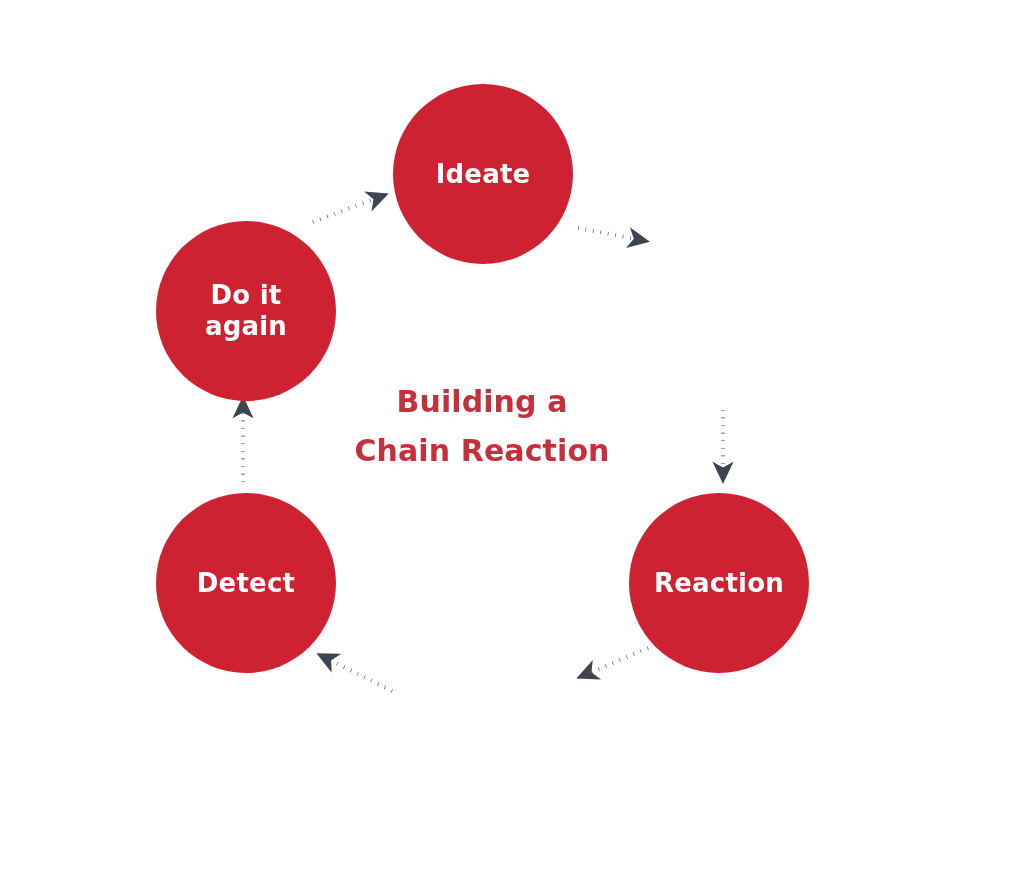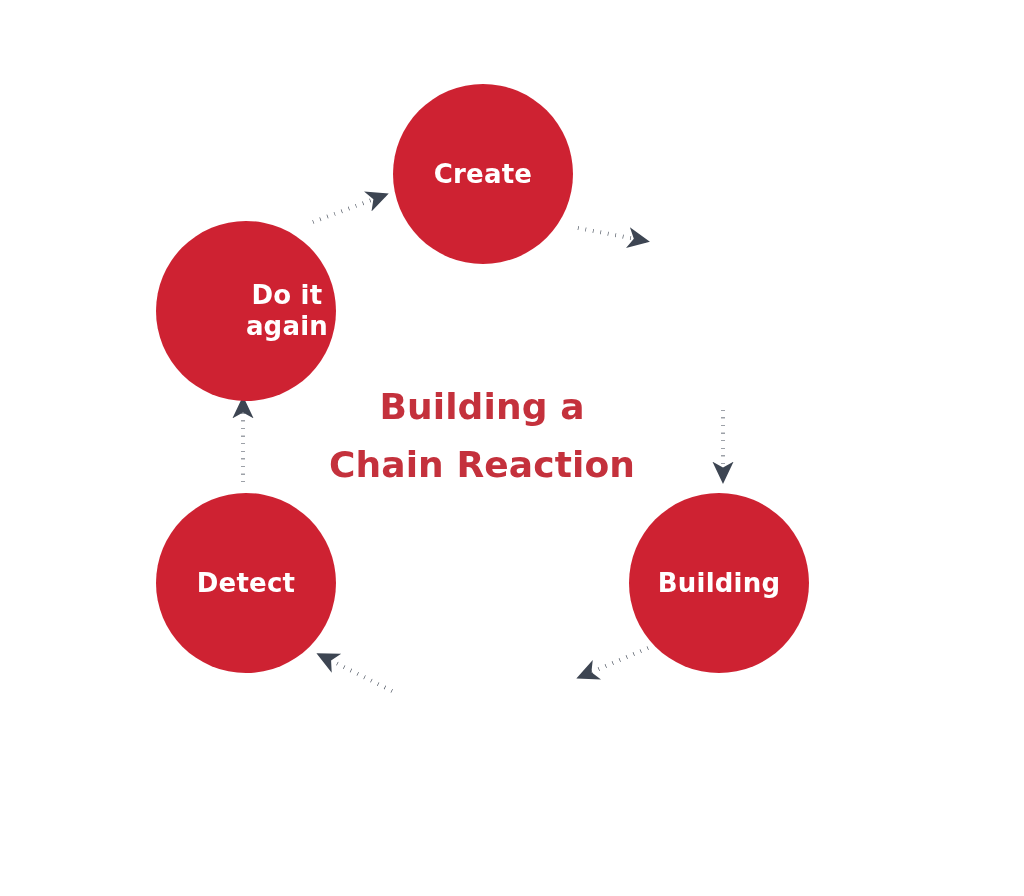--- a/index.html
+++ b/index.html
@@ -48,21 +48,21 @@
     padding: 0 8px;
   }
   #center-title {
     position: absolute;
     left: 312px;
     top: 378px;
     width: 340px;
     text-align: center;
     color: #c4313c;
     font-weight: bold;
-    font-size: 36px;
+    font-size: 30px;
     line-height: 1.62;
     letter-spacing: 0.1px;
     white-space: pre-line;
   }
 </style>
 </head>
 <body>
 
 <div id="diagram-root">
 
@@ -76,34 +76,34 @@
         <line x1="578" y1="228" x2="646" y2="241" stroke="#3d4552" stroke-width="4" stroke-linecap="butt" stroke-dasharray="0.6 7" marker-end="url(#arrowhead)"></line>
         <line x1="723" y1="410" x2="723" y2="480" stroke="#3d4552" stroke-width="4" stroke-linecap="butt" stroke-dasharray="0.6 7" marker-end="url(#arrowhead)"></line>
         <line x1="648" y1="648" x2="580" y2="677" stroke="#3d4552" stroke-width="4" stroke-linecap="butt" stroke-dasharray="0.6 7" marker-end="url(#arrowhead)"></line>
         <line x1="392" y1="691" x2="320" y2="655" stroke="#3d4552" stroke-width="4" stroke-linecap="butt" stroke-dasharray="0.6 7" marker-end="url(#arrowhead)"></line>
         <line x1="243" y1="482" x2="243" y2="400" stroke="#3d4552" stroke-width="4" stroke-linecap="butt" stroke-dasharray="0.6 7" marker-end="url(#arrowhead)"></line>
         <line x1="313" y1="222" x2="385" y2="195" stroke="#3d4552" stroke-width="4" stroke-linecap="butt" stroke-dasharray="0.6 7" marker-end="url(#arrowhead)"></line>
       </g>
   </svg>
 
   <div class="node-circle" style="left:393px; top:84px; width:180px; height:180px;">
-    <span class="node-label">Create</span>
+    <span class="node-label">Ideate</span>
   </div>
 
 
   <div class="node-circle" style="left:629px; top:493px; width:180px; height:180px;">
-    <span class="node-label">Building</span>
+    <span class="node-label">Reaction</span>
   </div>
 
 
   <div class="node-circle" style="left:156px; top:493px; width:180px; height:180px;">
     <span class="node-label">Detect</span>
   </div>
 
-  <div class="node-circle" style="left:156px; top:221px; width:180px; height:180px;justify-content:flex-end;">
+  <div class="node-circle" style="left:156px; top:221px; width:180px; height:180px;">
     <span class="node-label">Do it
 again</span>
   </div>
 
   <div id="center-title">Building a
 Chain Reaction</div>
 
 </div>
 
 </body></html>

